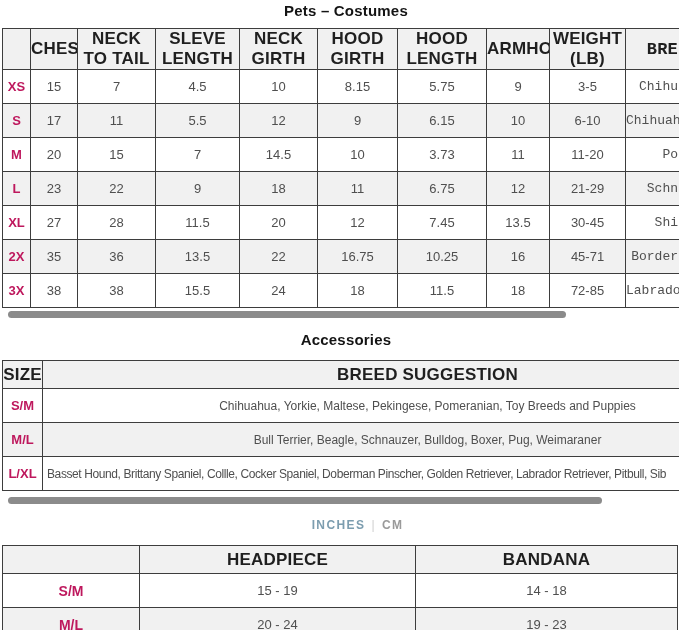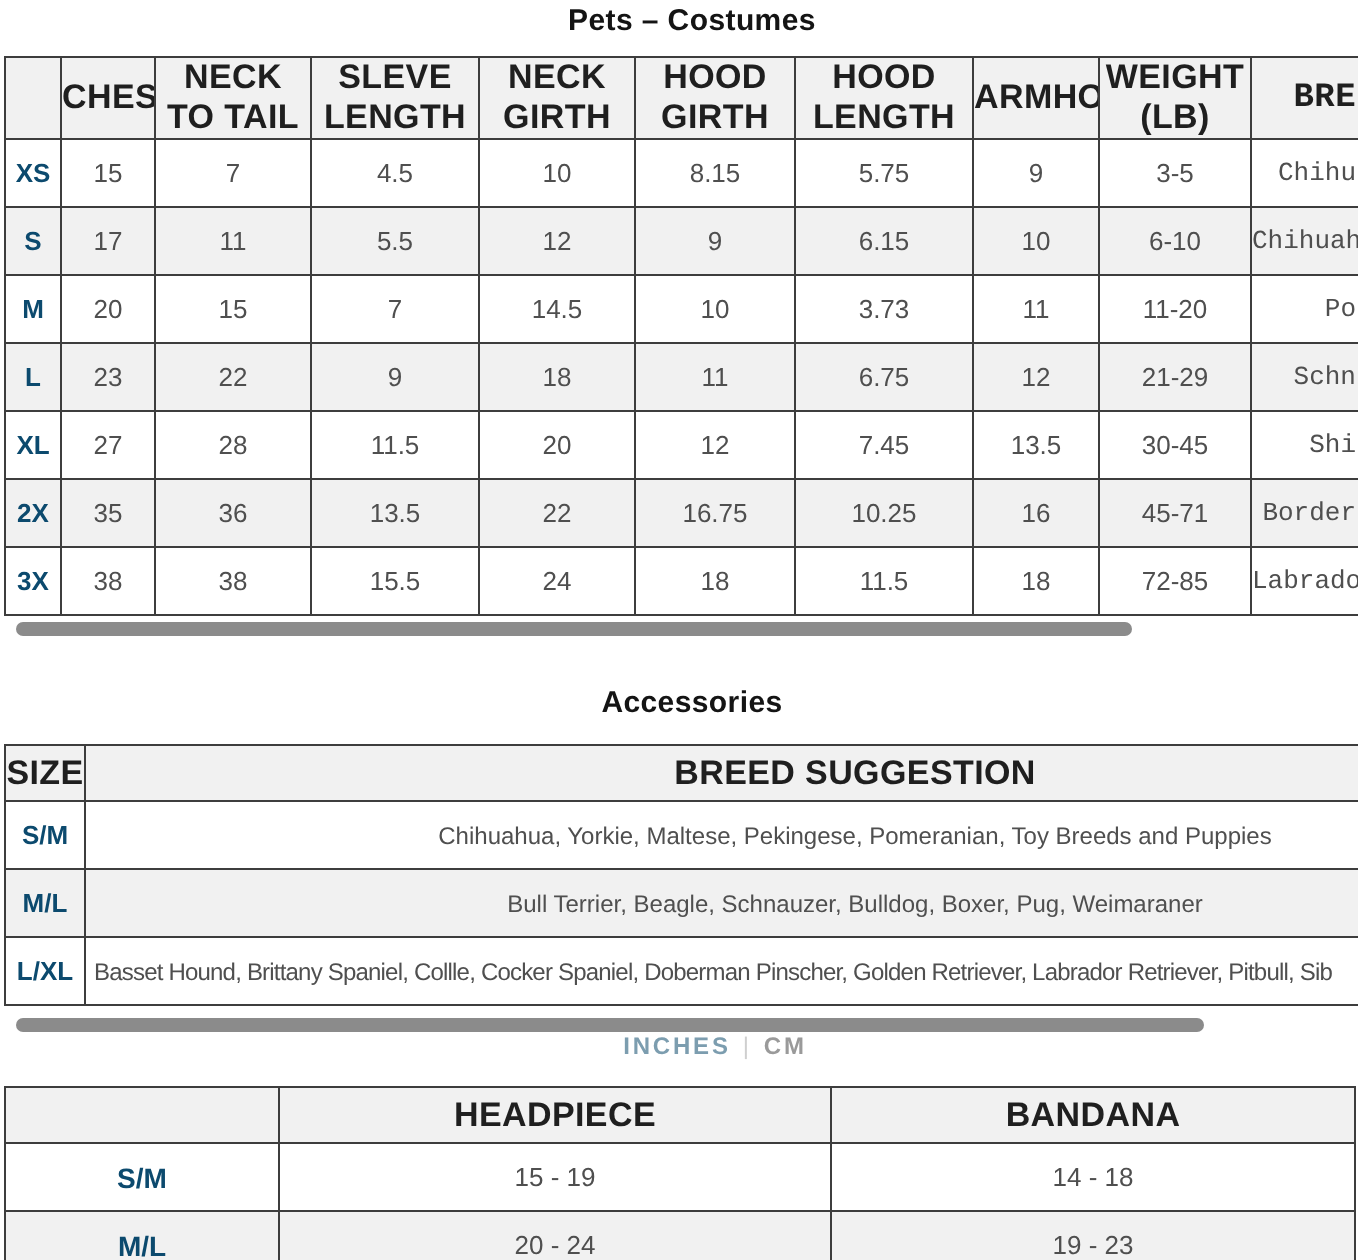--- a/index.html
+++ b/index.html
@@ -1,50 +1,50 @@
 <!DOCTYPE html>
 <html><head>
 <meta charset="utf-8">
 <style>
   html,body{margin:0;padding:0;background:#ffffff;}
   body{width:679px;height:630px;overflow:hidden;font-family:"Liberation Sans",sans-serif;-webkit-font-smoothing:antialiased;}
 
   .section-title{margin:0;text-align:center;font-size:15px;font-weight:bold;color:#141414;letter-spacing:.2px;padding-left:13px;}
   #title-costumes{padding-top:2px;}
-  #title-accessories{margin-top:25px;}
+  #title-accessories{margin-top:13px;}
 
   .scrollwrap{width:679px;overflow:hidden;}
   #costumes-wrap{margin-top:9px;}
   #accessories-wrap{margin-top:12px;}
 
   table{border-collapse:collapse;table-layout:fixed;}
   th,td{border:1px solid #3d3d3d;text-align:center;padding:0;overflow:hidden;}
   thead tr{height:28px;background:#f1f1f1;}
   tbody tr{height:34px;}
   tbody tr:nth-child(even){background:#f1f1f1;}
   thead th{font-size:17px;font-weight:bold;color:#1f1f1f;letter-spacing:.2px;}
   td{font-size:13px;color:#4f4f4f;font-weight:normal;}
-  .rowlabel{font-size:13px;font-weight:bold;color:#0c4a6e;}
+  .rowlabel{font-size:13px;font-weight:bold;color:#be185d;}
 
   .t1{width:810px;margin-left:2px;}
   .breedcell{text-align:left;}
   .breed-frag{display:block;width:52px;text-align:right;white-space:nowrap;font-family:Liberation Mono, monospace;}
 
   .t2{width:810px;margin-left:2px;}
   .t2 td.suggestion{font-size:12px;color:#4f4f4f;}
   .t2 td.clip{text-align:left;padding-left:4px;letter-spacing:-.4px;white-space:nowrap;}
 
   .t3{width:675px;margin-left:2px;}
   .t3 .rowlabel{font-size:14px;}
 
   .sb{height:7px;border-radius:4px;background:#8b8b8b;margin-left:8px;}
   #sb-costumes{width:558px;margin-top:3px;}
   #sb-accessories{width:594px;margin-top:6px;}
 
-  .units{text-align:center;font-size:12px;letter-spacing:1.4px;font-weight:bold;padding-left:36px;}
+  .units{margin-top:14px;text-align:center;font-size:12px;letter-spacing:1.4px;font-weight:bold;padding-left:36px;}
   .units .inches{color:#7c9daf;cursor:pointer;}
   .units .pipe{color:#cfcfcf;font-weight:normal;padding:0 6px;}
   .units .cm{color:#9a9a9a;cursor:pointer;}
 
   #headwear-wrap{margin-top:13px;}
 </style>
 </head>
 <body>
 
 <h2 class="section-title" id="title-costumes">Pets – Costumes</h2>

